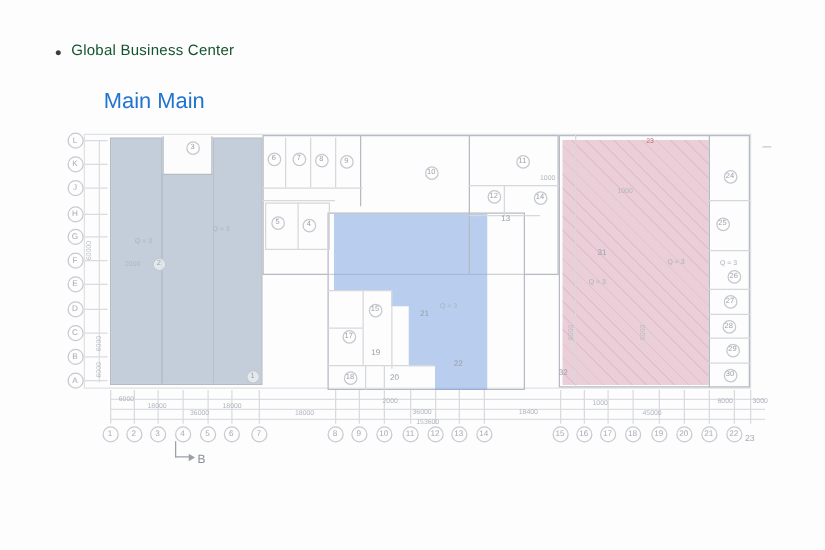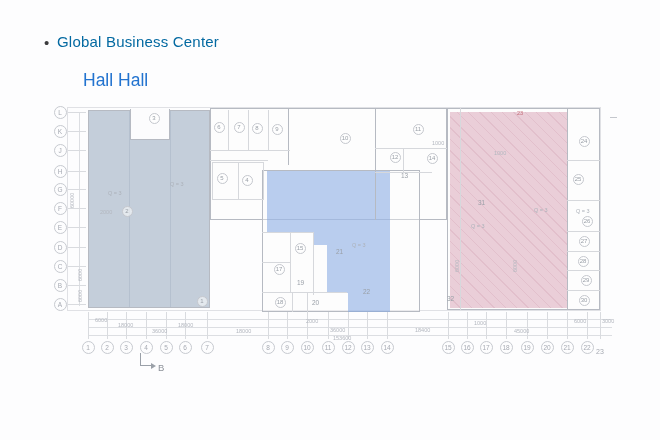--- a/index.html
+++ b/index.html
@@ -2,21 +2,21 @@
 <html style="--link_blue: #2273cf; --left_region: rgba(150,168,190,0.55); --middle_region: rgba(130,165,225,0.55); --right_region: rgba(215,160,180,0.5); --watermark_band: rgba(125,125,132,0.55); --wall: #b6bac2; --wall_light: #d6d8dc; --accent_red: #c36a76;"><head>
 <meta charset="utf-8">
 <style>
   html,body{margin:0;padding:0;background:#fff;}
   #stage{position:relative;width:660px;height:440px;background:#fdfdfe;overflow:hidden;
          font-family:"Liberation Sans", sans-serif;}
   #stage *{position:absolute;box-sizing:border-box;}
 
   
   .bullet{left:44px;top:34px;font-size:15px;color:#3c3c3e;}
-  .title{left:57px;top:33px;font-size:15px;color:#0369a1;letter-spacing:.2px;}
+  .title{left:57px;top:33px;font-size:12px;color:#14532d;letter-spacing:.2px;}
   .subtitle{left:83px;top:70px;font-size:17.5px;color:var(--link_blue);}
 
   
   .envelope{left:67px;top:107px;width:534px;height:204px;border:1px solid #e0e1e5;background:transparent;}
   .bldg{border:1.5px solid var(--wall);background:rgba(253,253,253,.35);}
   .b-left{left:88px;top:110px;width:122px;height:198px;}
   .b-topmid{left:210px;top:108px;width:237px;height:112px;}
   .b-midbot{left:262px;top:170px;width:158px;height:142px;}
   .b-right{left:447px;top:108px;width:153px;height:202px;}
 
@@ -67,21 +67,21 @@
   .bmark{left:158px;top:362px;font-size:9.5px;color:#8c9199;}
   .dash{left:610px;top:117px;width:7px;height:1px;background:#c4c7cd;}
 </style>
 </head>
 <body>
 
 <div id="stage">
 
   <span class="bullet">•</span>
   <span class="title">Global Business Center</span>
-  <span class="subtitle">Hall Hall</span>
+  <span class="subtitle">Main Main</span>
 
   <div class="envelope"></div>
   <div class="bldg b-left"></div>
   <div class="bldg b-topmid"></div>
   <div class="bldg b-midbot"></div>
   <div class="bldg b-right"></div>
 
   <div class="region r-left"></div>
   <div class="r-left-notch"></div>
   <div class="region r-mid"></div>

